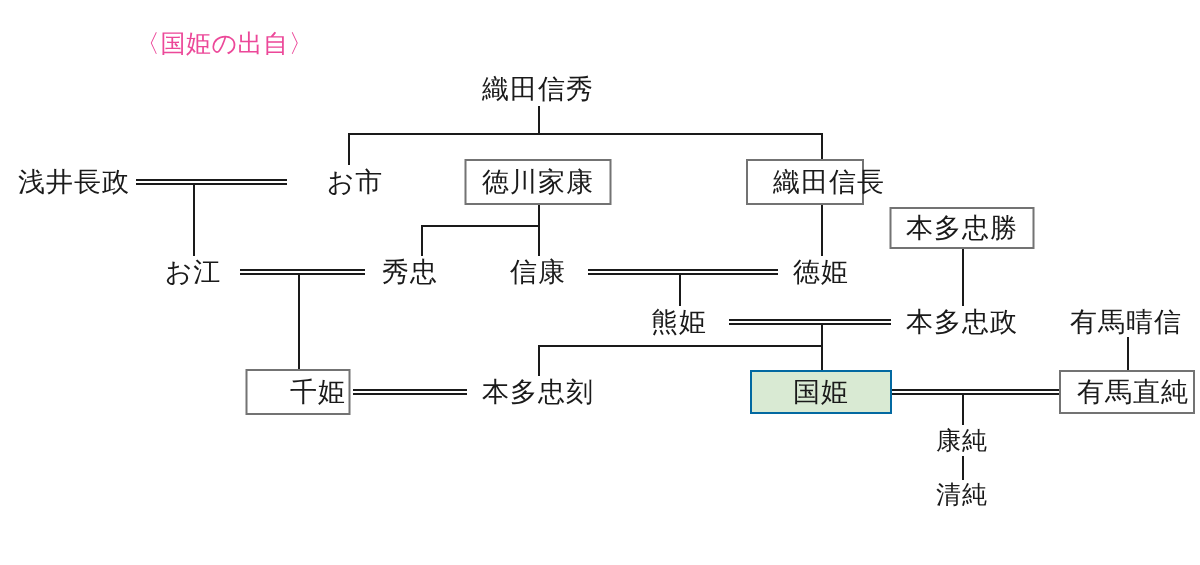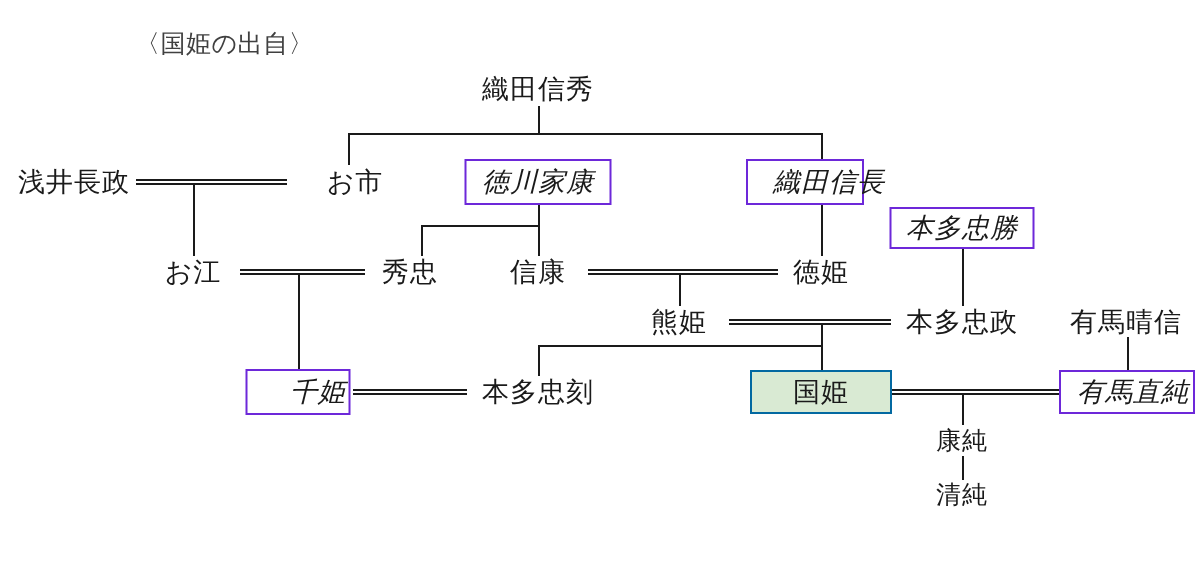--- a/index.html
+++ b/index.html
@@ -13,21 +13,21 @@
   #canvas {
     position: relative;
     width: 1200px;
     height: 565px;
     background: #ffffff;
     overflow: hidden;
   }
   .title {
     position: absolute;
     font-size: 25px;
-    color: #404040;
+    color: #ec4899;
     white-space: nowrap;
     letter-spacing: 0.5px;
   }
   
   .node {
     position: absolute;
     font-size: 27px;
     line-height: 1;
     color: #1a1a1a;
     white-space: nowrap;
@@ -35,24 +35,23 @@
     align-items: center;
     justify-content: center;
     transform: translate(-50%, -50%);
     letter-spacing: 1px;
   }
   .node.plain {
     background: transparent;
     border: none;
   }
   .node.boxed {
-    border: 2px solid #6d28d9;
+    border: 2px solid #737373;
     background: #ffffff;
     box-sizing: border-box;
-    font-style: italic;
   }
   .node.highlight {
     border: 2px solid #0369a1;
     background: #d9ead3;
     box-sizing: border-box;
   }
   .node.small {
     font-size: 25px;
   }
   

